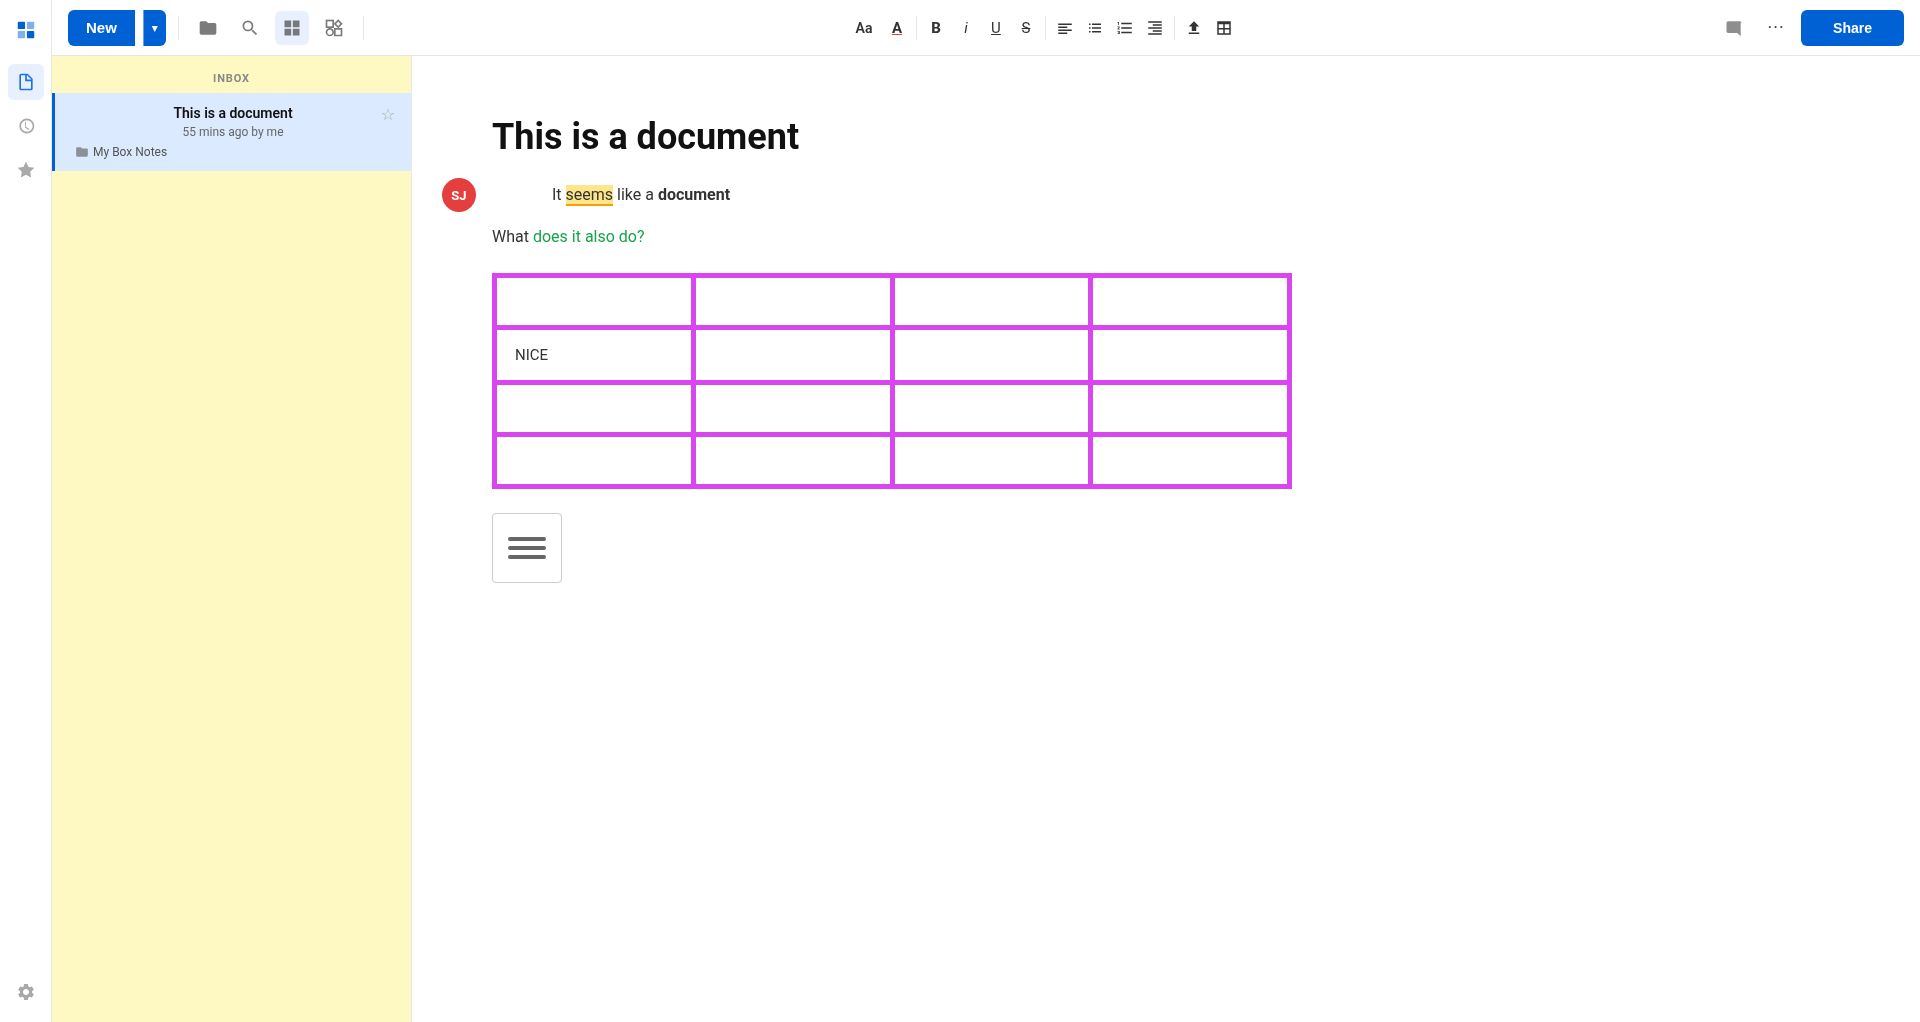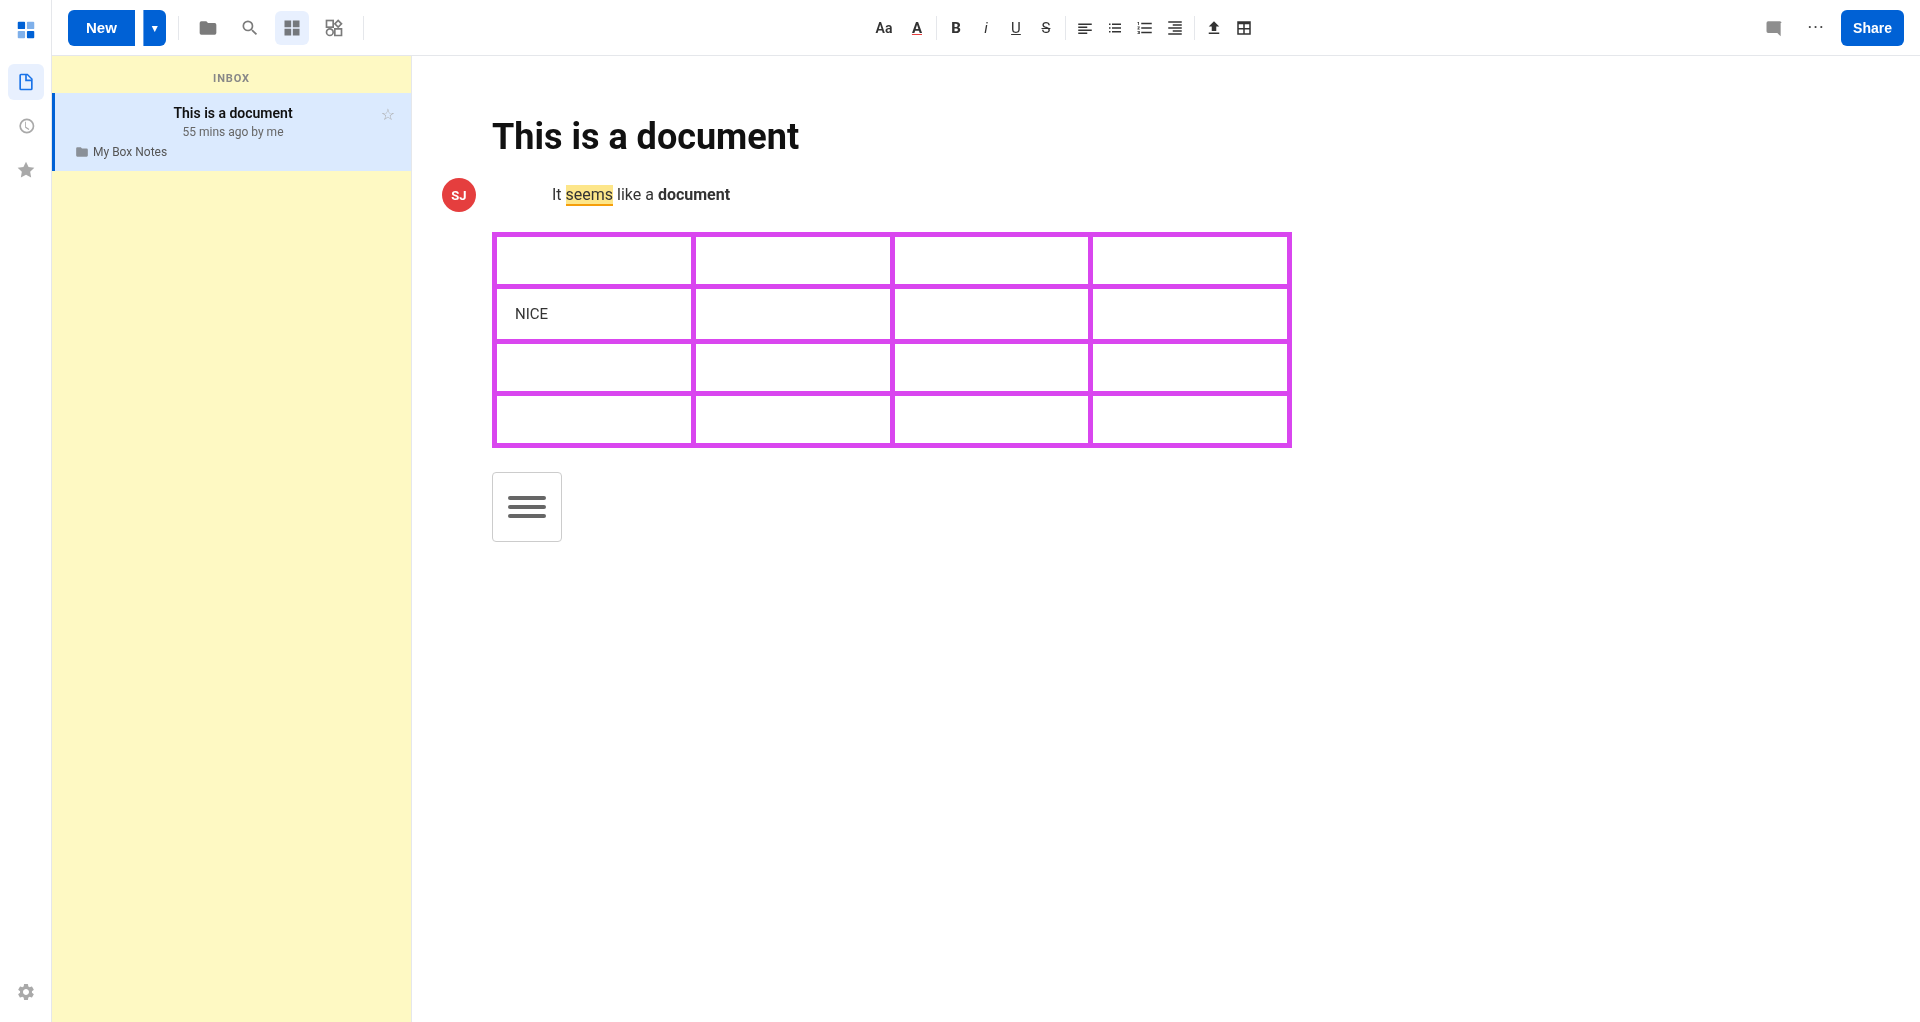--- a/index.html
+++ b/index.html
@@ -120,21 +120,21 @@
     .toolbar-right {
       display: flex;
       align-items: center;
       gap: 8px;
     }
     .btn-share {
       background: #0061d5;
       color: #fff;
       border: none;
       border-radius: 6px;
-      padding: 8px 12px;
+      padding: 8px 32px;
       font-size: 14px;
       font-weight: 600;
       cursor: pointer;
       height: 36px;
     }
 
     
     .content-area {
       display: flex;
       flex: 1;
@@ -416,20 +416,23 @@
       <h1 class="doc-title">This is a document</h1>
 
 
       <div style="position:relative; padding-left: 60px; margin-bottom: 4px;">
         <div class="comment-avatar">SJ</div>
         <p class="doc-para">
           It <span class="highlight-yellow">seems</span> like a <span class="text-bold">document</span>
         </p>
       </div>
 
+      <p class="doc-para">
+        What <span class="text-green">does it also do?</span>
+      </p>
 
       <div style="margin: 24px 0;">
         <table class="doc-table">
           <tbody>
             <tr>
               <td></td>
               <td></td>
               <td></td>
               <td></td>
             </tr>

